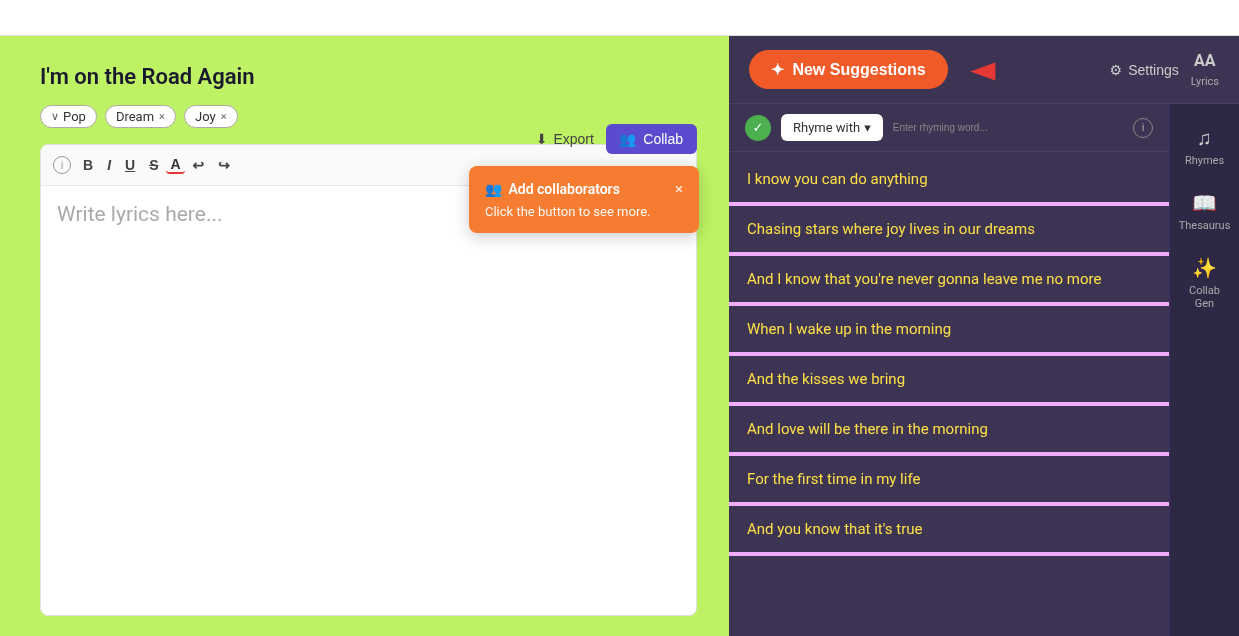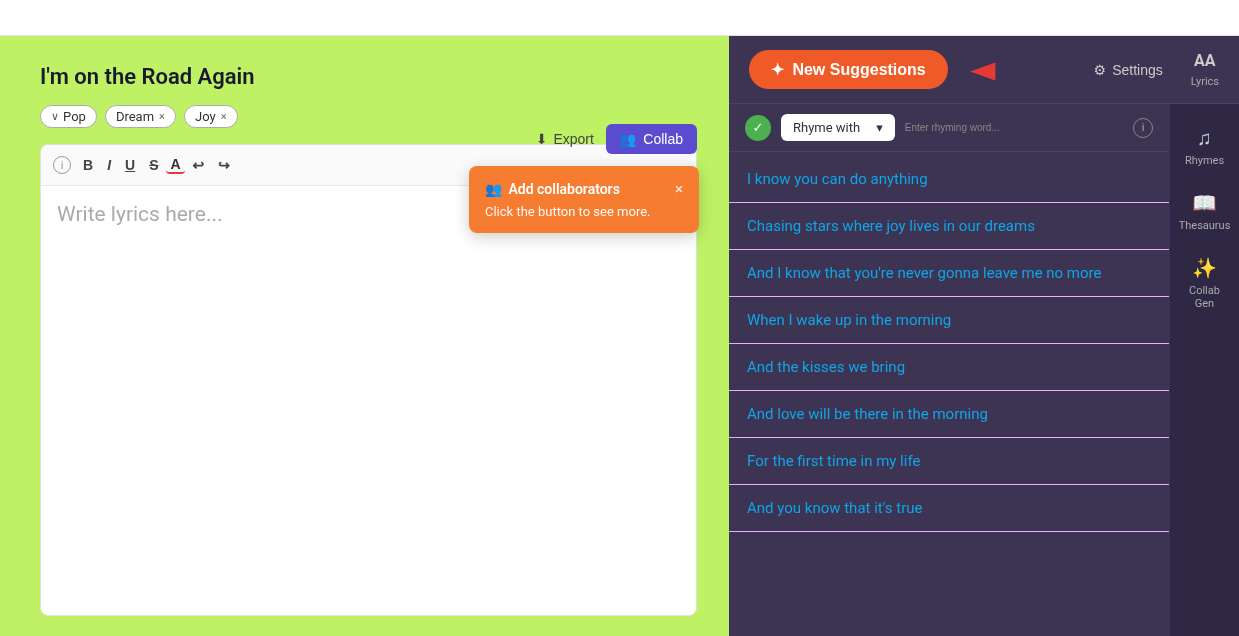--- a/index.html
+++ b/index.html
@@ -335,21 +335,21 @@
     .rhyme-select {
       background: #fff;
       border: none;
       border-radius: 6px;
       padding: 6px 12px;
       font-size: 13px;
       color: #333;
       cursor: pointer;
       display: flex;
       align-items: center;
-      gap: 16px;
+      gap: 4px;
     }
 
     .rhyme-input {
       flex: 1;
       background: transparent;
       border: none;
       color: #14b8a6;
       font-size: 10px;
       outline: none;
     }
@@ -370,24 +370,24 @@
     }
 
     .suggestions-list {
       flex: 1;
       overflow-y: auto;
       padding: 4px 0;
     }
 
     .suggestion-item {
       padding: 14px 18px;
-      color: #0ea5e9;
+      color: #fde047;
       font-size: 15px;
       cursor: pointer;
-      border-bottom: 1px solid #f0abfc;
+      border-bottom: 4px solid #f0abfc;
     }
 
     .suggestions-list::-webkit-scrollbar {
       width: 8px;
     }
     .suggestions-list::-webkit-scrollbar-track {
       background: #3c3452;
     }
     .suggestions-list::-webkit-scrollbar-thumb {
       background: #6a5f8a;
@@ -492,21 +492,21 @@
       <button class="btn-new-suggestions">
         <span>✦</span>
         <span>New Suggestions</span>
       </button>
       <span class="red-arrow">◄</span>
       <div class="header-spacer"></div>
       <button class="btn-settings">
         <span>⚙</span>
         <span>Settings</span>
       </button>
-      <div class="aa-lyrics" style="margin-left: 16px;">
+      <div class="aa-lyrics" style="">
         <span class="aa-text">AA</span>
         <span class="aa-label">Lyrics</span>
       </div>
     </div>
 
     <div class="right-content">
 
       <div class="suggestions-area">
 
         <div class="rhyme-bar">

